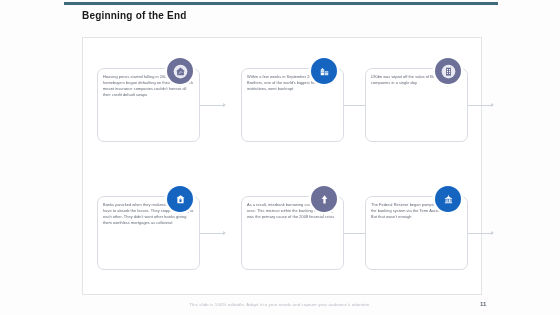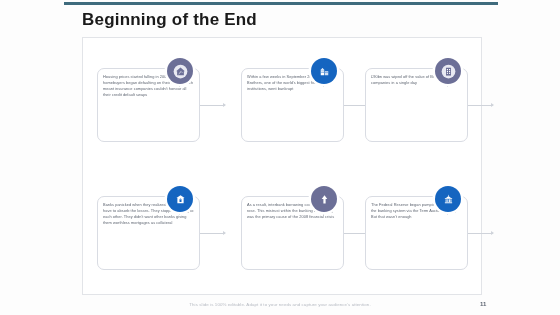--- a/index.html
+++ b/index.html
@@ -29,21 +29,21 @@
     position: absolute;
     left: 64px; top: 2px;
     width: 434px; height: 3px;
     background: #3f6b7d;
   }
 
   
   .page-title {
     position: absolute;
     left: 82px; top: 10px;
-    font-size: 17px;
+    font-size: 10px;
     font-weight: bold;
     color: #1a1a1a;
     letter-spacing: .2px;
     white-space: nowrap;
   }
 
   
   .panel {
     position: absolute;
     left: 82px; top: 37px;

